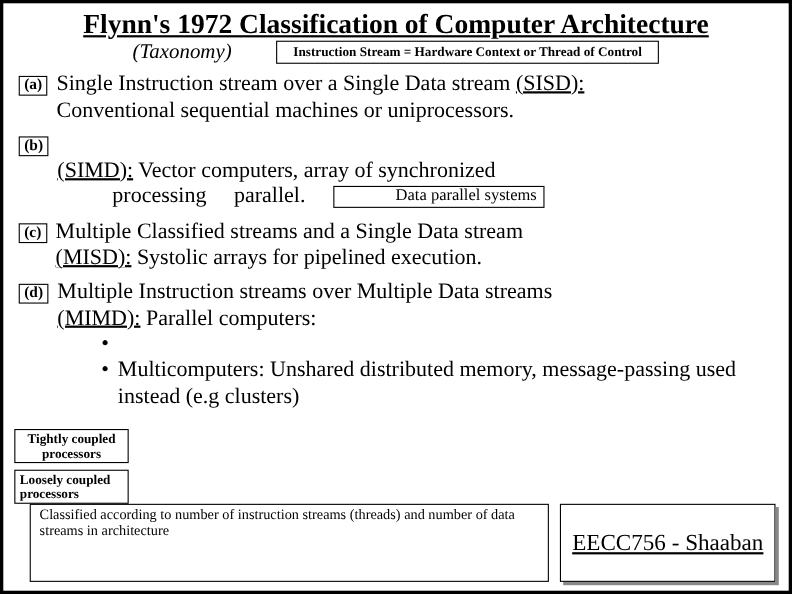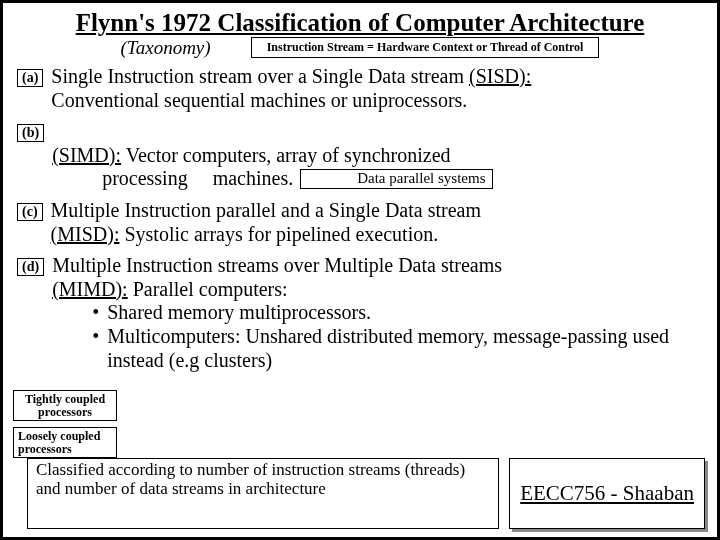--- a/index.html
+++ b/index.html
@@ -46,21 +46,21 @@
     margin-top: 4px;
     flex-shrink: 0;
   }
   .body { font-size: 20px; line-height: 1.18; }
   .inline-box {
     border: 1px solid #000;
     font-size: 15px;
     padding: 0 6px;
     display: inline-block;
     vertical-align: 2px;
-    margin-left: 2px;
+    margin-left: 20px;
   }
   .sisd-line2 { display:block; }
   .simd-indent { text-indent: 50px; display: block; }
   .mimd-block { margin-left: 40px; }
   .bullet-row { display:flex; align-items:flex-start; }
   .bullet-dot { margin: 0 8px 0 0; }
   .side-label {
     border: 1px solid #000;
     font-size: 12px; font-weight: bold;
     padding: 2px 4px;
@@ -71,21 +71,21 @@
   }
   .side-tight { top: 387px; text-align: center; }
   .side-loose { top: 424px; }
   .footer {
     position: absolute;
     left: 24px; right: 12px; bottom: 8px;
     display: flex; gap: 10px; align-items: stretch;
   }
   .foot-note {
     border: 1.5px solid #000;
-    font-size: 17px;
+    font-size: 13px;
     padding: 2px 8px 4px 8px;
     flex: 1;
     line-height: 1.1;
   }
   .course {
     border: 1.5px solid #000;
     box-shadow: 3px 3px 0 #888;
     font-size: 21px;
     padding: 22px 10px;
     font-family: "Times New Roman", Times, serif;
@@ -113,43 +113,42 @@
       <span class="sisd-line2">Conventional sequential machines or uniprocessors.</span>
     </div>
   </div>
 
   <div class="item">
     <span class="lab">(b)</span>
     <div class="body">
       <br>
       <span style="text-decoration:underline">(SIMD):</span><span>  Vector computers, array of synchronized</span>
       <span class="simd-indent">
-        <span>processing</span>&nbsp;&nbsp;&nbsp;&nbsp;&nbsp;<span>machines.</span>
+        <span>processing</span>&nbsp;&nbsp;&nbsp;&nbsp;&nbsp;<span>parallel.</span>
         <span class="inline-box">Data parallel systems</span>
       </span>
     </div>
   </div>
 
   <div class="item">
     <span class="lab">(c)</span>
     <div class="body">
-      <span>Multiple Instruction parallel and a Single Data stream</span><br>
+      <span>Multiple Classified streams and a Single Data stream</span><br>
       <span style="text-decoration:underline">(MISD):</span><span>  Systolic arrays for pipelined execution.</span>
     </div>
   </div>
 
   <div class="item">
     <span class="lab">(d)</span>
     <div class="body">
       <span>Multiple Instruction streams over Multiple Data streams</span><br>
       <span style="text-decoration:underline">(MIMD):</span><span>  Parallel computers:</span>
       <div class="mimd-block">
         <div class="bullet-row">
           <span class="bullet-dot">•</span>
-          <span>Shared memory multiprocessors.</span>
         </div>
         <div class="bullet-row">
           <span class="bullet-dot">•</span>
           <span>Multicomputers:  Unshared distributed memory, message-passing used instead (e.g clusters)</span>
         </div>
       </div>
     </div>
   </div>
 
   <div class="side-label side-tight">Tightly coupled processors</div>

